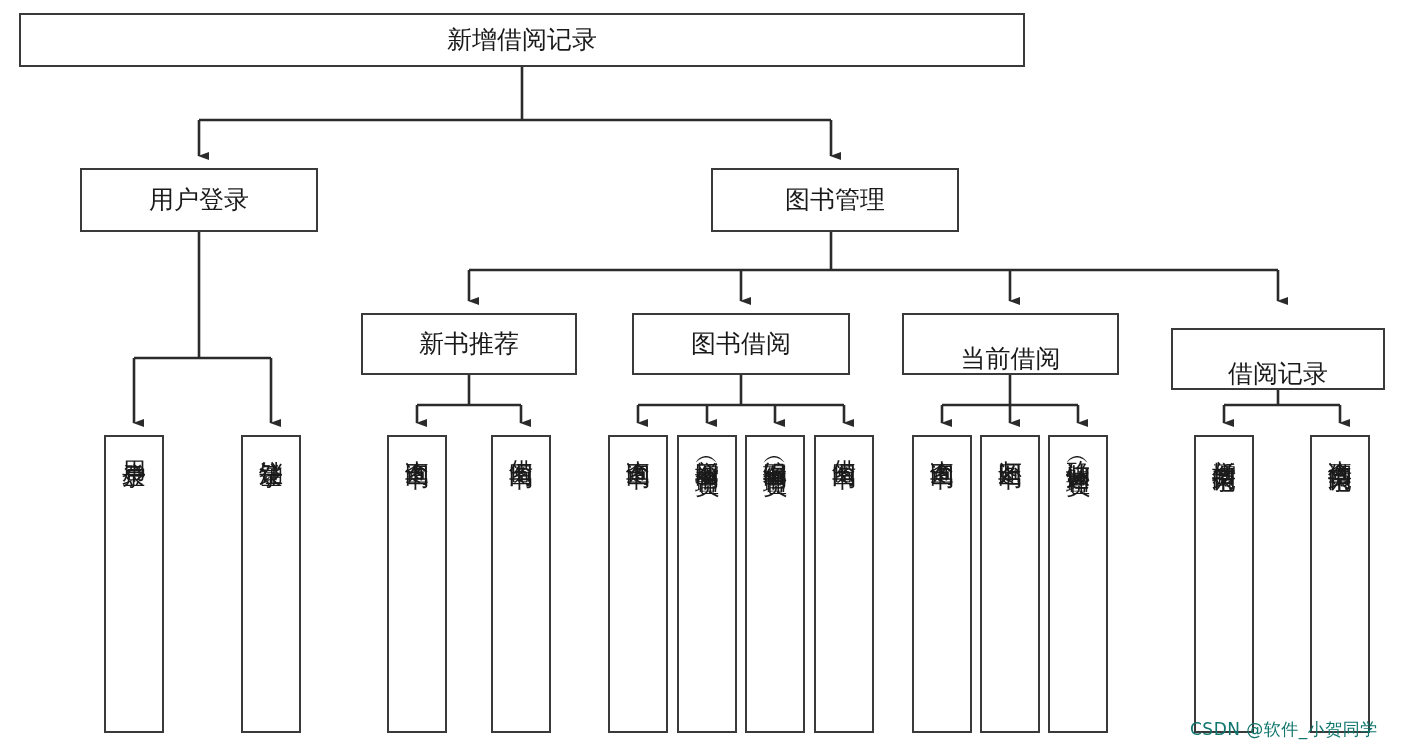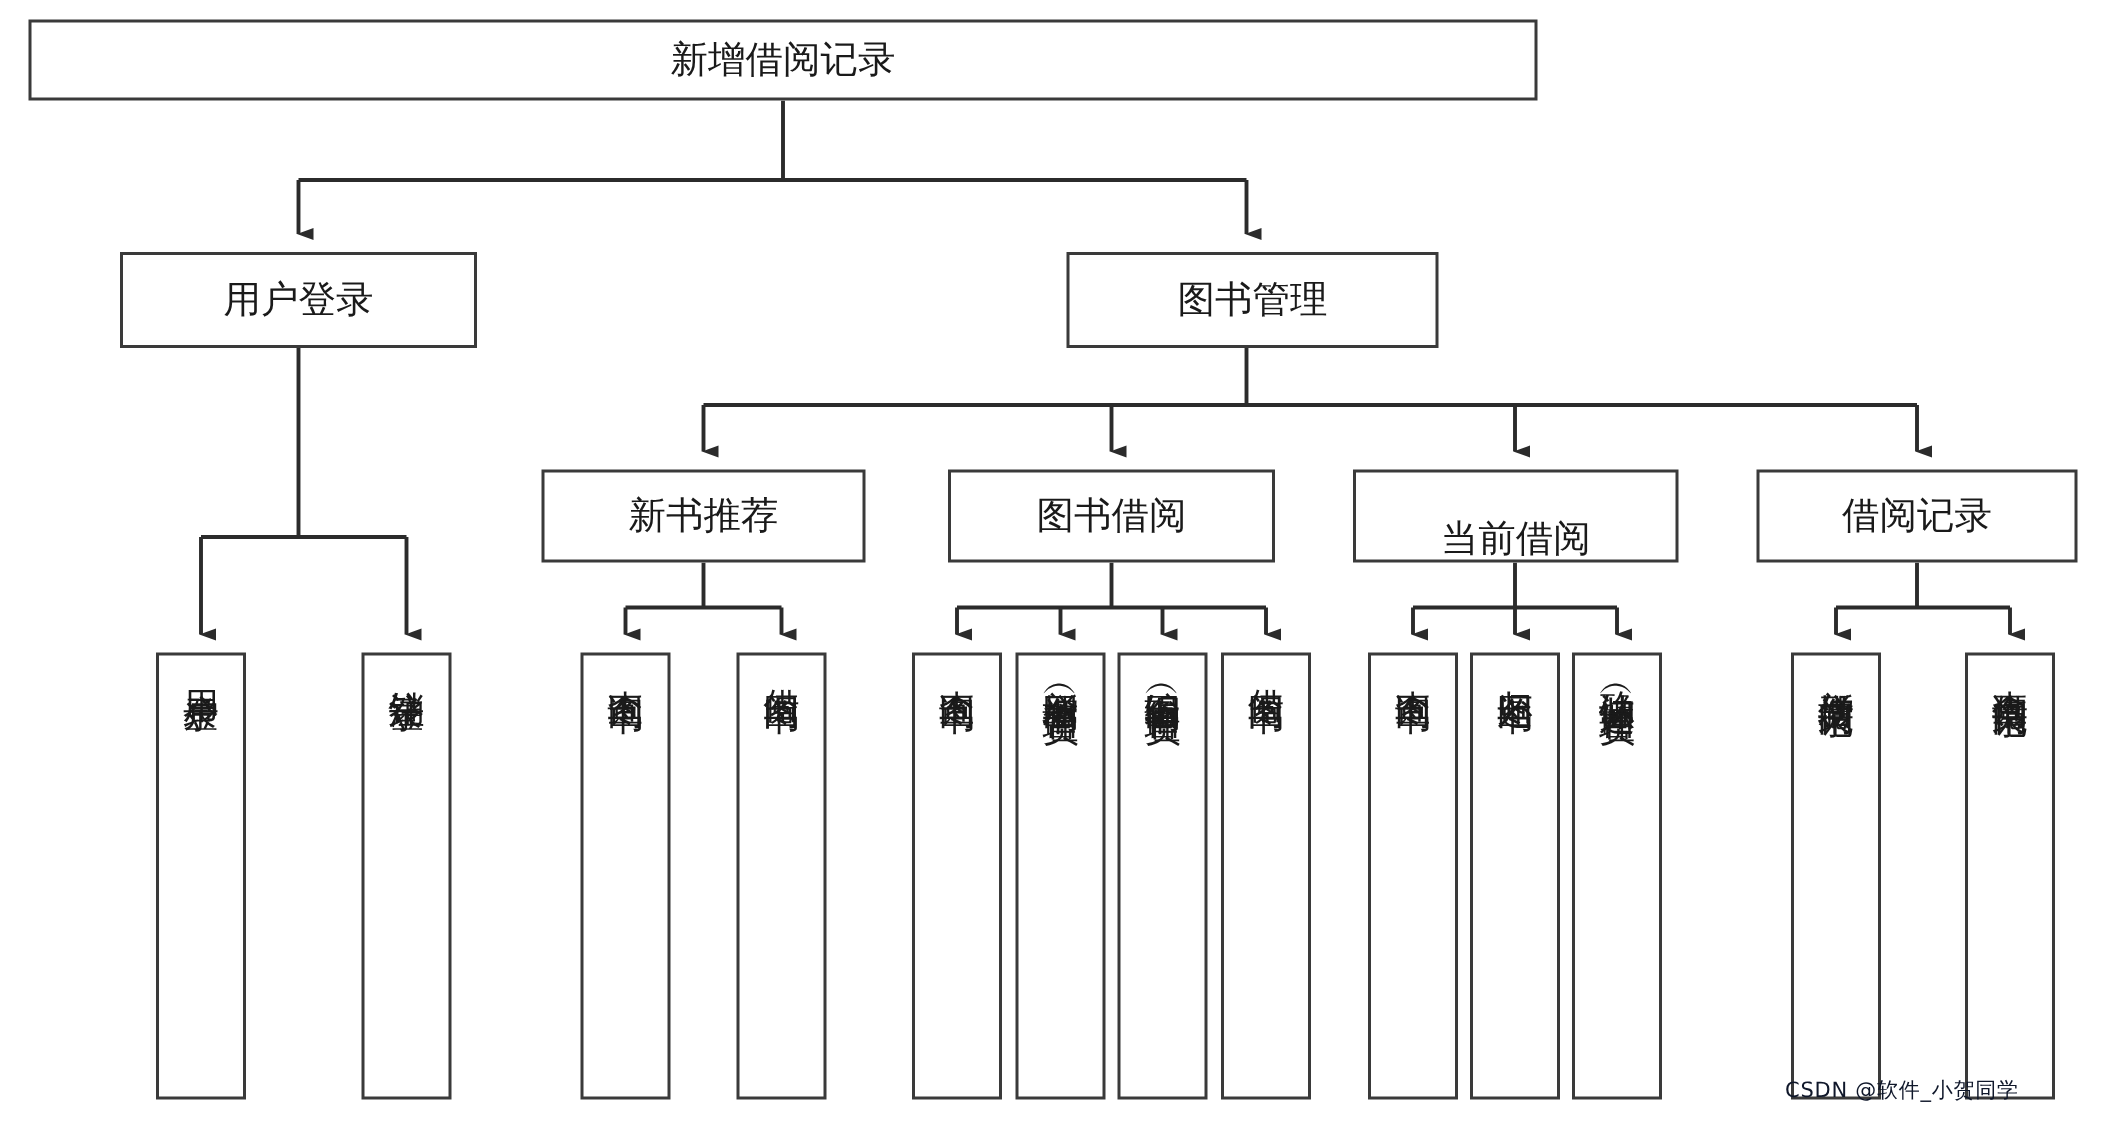--- a/index.html
+++ b/index.html
@@ -60,22 +60,22 @@
   .node.vert .node-label {
     writing-mode: vertical-rl;
     text-orientation: upright;
     font-size: 24px;
     letter-spacing: 2px;
     line-height: 1;
     max-height: 100%;
   }
   .watermark {
     position: absolute;
-    font-size: 14px;
-    color: #0f172a;
+    font-size: 17px;
+    color: #0f766e;
     letter-spacing: 0.5px;
     white-space: nowrap;
     z-index: 5;
   }
 </style>
 </head>
 <body>
 
 <div id="diagram-root">
 
@@ -142,21 +142,21 @@
 
   <div class="node horiz" style="left:361px; top:313px; width:216px; height:62px;">
     <span class="node-label">新书推荐</span>
   </div>
   <div class="node horiz" style="left:632px; top:313px; width:218px; height:62px;">
     <span class="node-label">图书借阅</span>
   </div>
   <div class="node horiz" style="left:902px; top:313px; width:217px; height:62px;align-items:flex-end;">
     <span class="node-label">当前借阅</span>
   </div>
-  <div class="node horiz" style="left:1171px; top:313px; width:214px; height:62px;">
+  <div class="node horiz" style="left:1171px; top:328px; width:214px; height:62px;align-items:flex-end;">
     <span class="node-label">借阅记录</span>
   </div>
 
   <div class="node vert" style="left:104px; top:435px; width:60px; height:298px;">
     <span class="node-label">用户登录</span>
   </div>
   <div class="node vert" style="left:241px; top:435px; width:60px; height:298px;">
     <span class="node-label">注销登录</span>
   </div>
 

